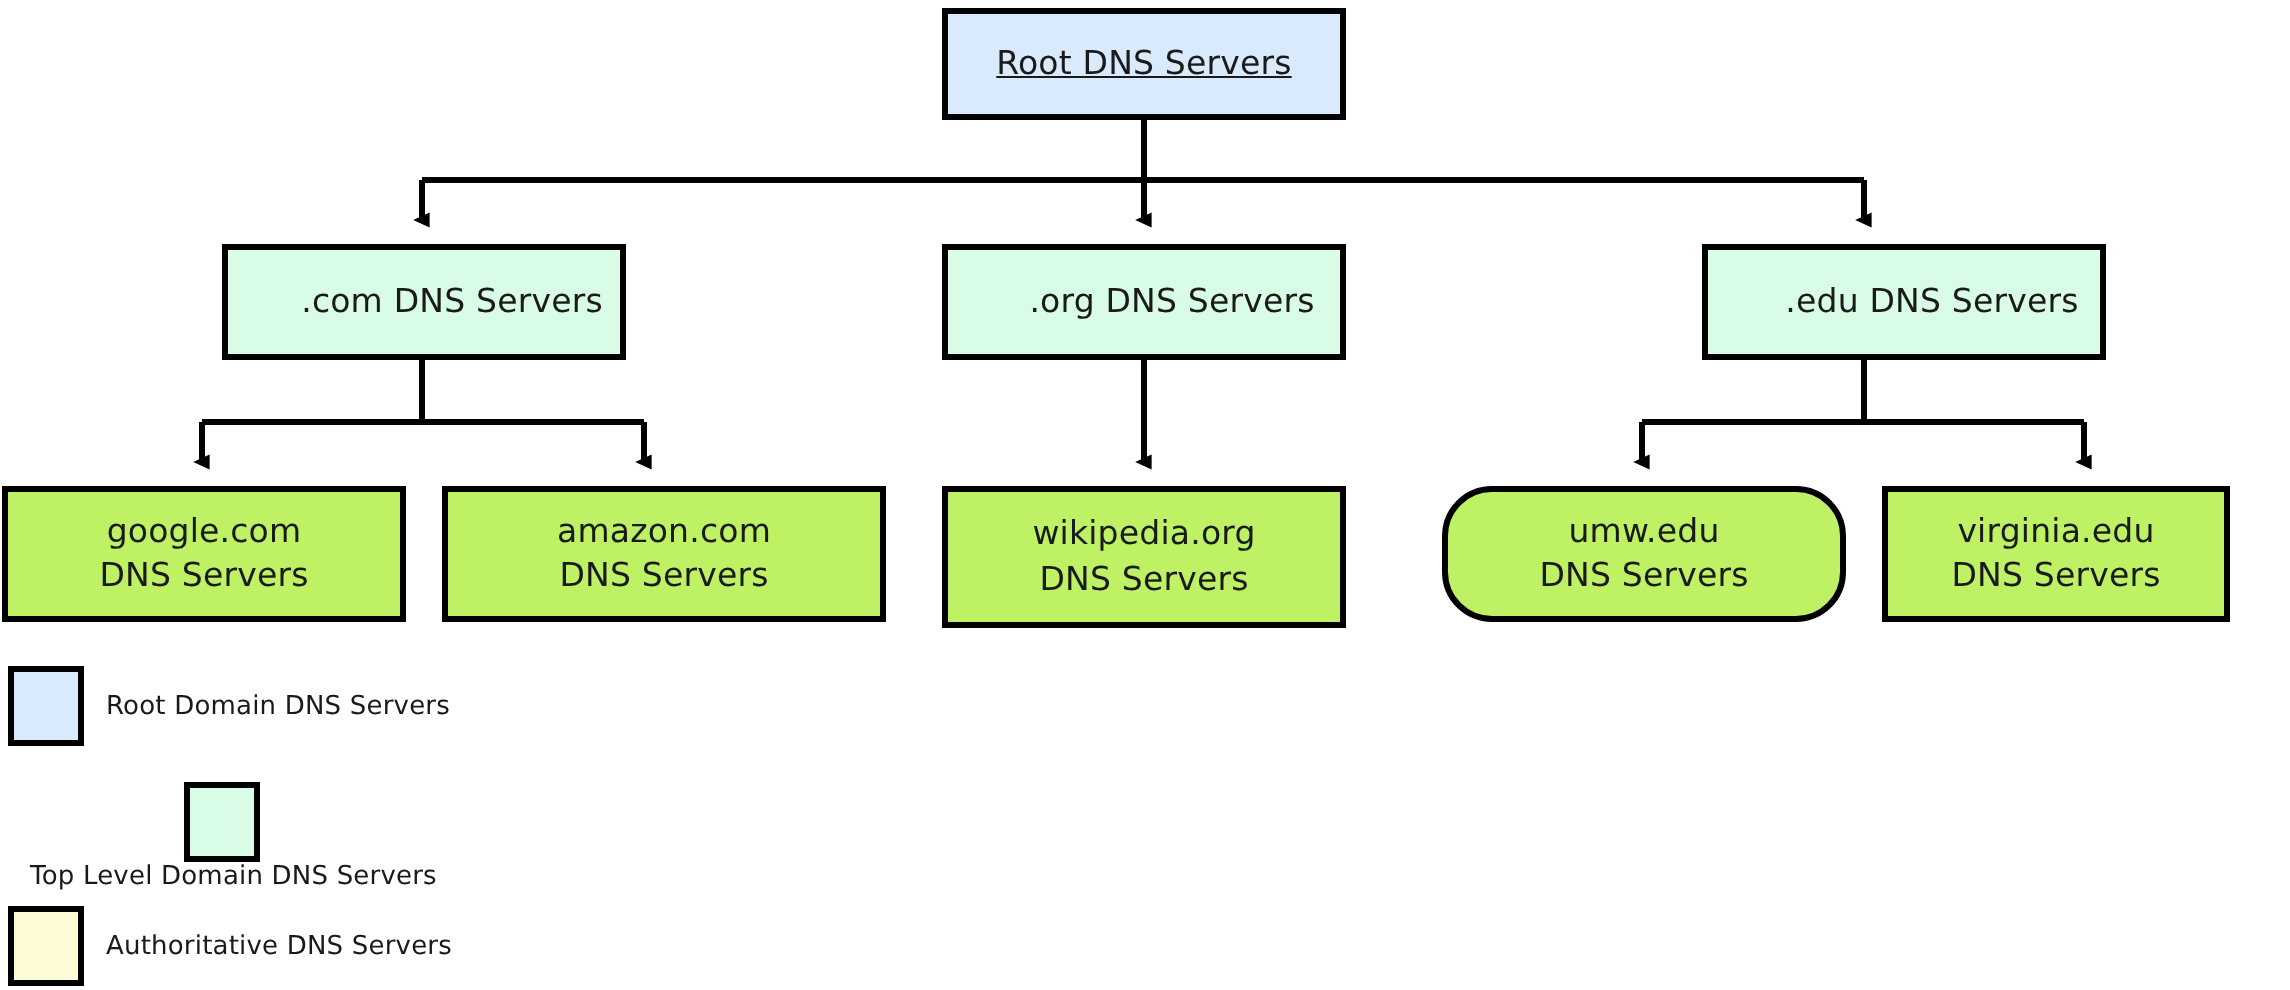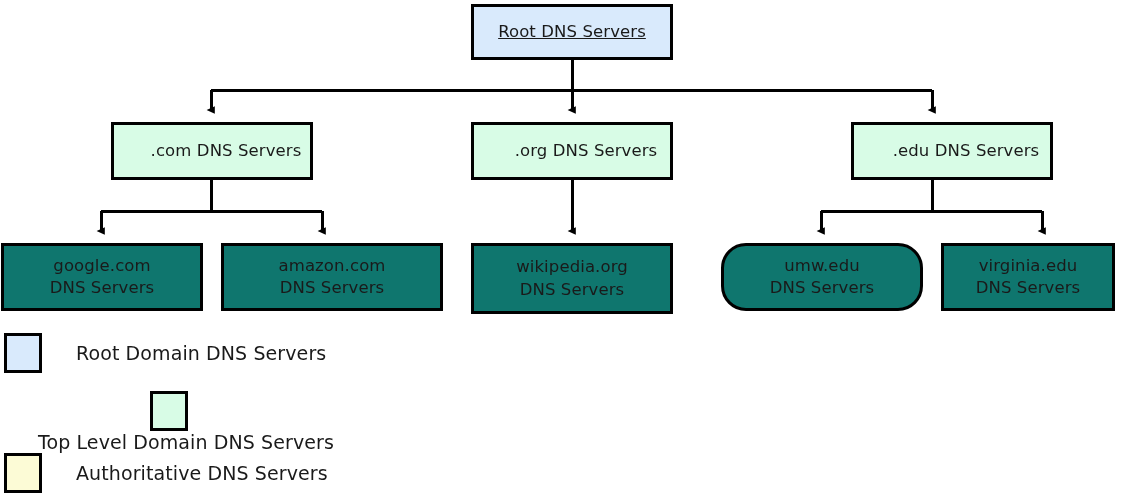--- a/index.html
+++ b/index.html
@@ -36,21 +36,21 @@
     justify-content: center;
     text-align: center;
     color: #1a1a1a;
     font-size: 16.5px;
     line-height: 1.35;
     letter-spacing: 0.1px;
     white-space: pre-line;
   }
   .node-root      { background: #d9eafc; }
   .node-tld       { background: #d8fce6; padding-left: 28px; }
-  .node-auth      { background: #0f766e; }
+  .node-auth      { background: #bef264; }
 
   
   #node-root-dns   { left: 471px; top: 4px;   width: 202px; height: 56px; text-decoration: underline; }
 
   
   #node-tld-com    { left: 111px; top: 122px; width: 202px; height: 58px; }
   #node-tld-org    { left: 471px; top: 122px; width: 202px; height: 58px; }
   #node-tld-edu    { left: 831px; top: 122px; width: 202px; height: 58px; margin-left: 20px; }
 
   
@@ -78,22 +78,22 @@
   .legend-row-1 { top: 60px; flex-direction: column; }
   .legend-row-2 { top: 120px; }
   .legend-swatch {
     box-sizing: border-box;
     width: 38px;
     height: 40px;
     border: 3px solid #000000;
     flex: 0 0 auto;
   }
   .legend-label {
-    margin-left: 34px;
-    font-size: 19px;
+    margin-left: 11px;
+    font-size: 13px;
     color: #1a1a1a;
     letter-spacing: 0.1px;
     white-space: nowrap;
   }
 </style>
 </head>
 <body>
 
 <div id="diagram-root">
 

